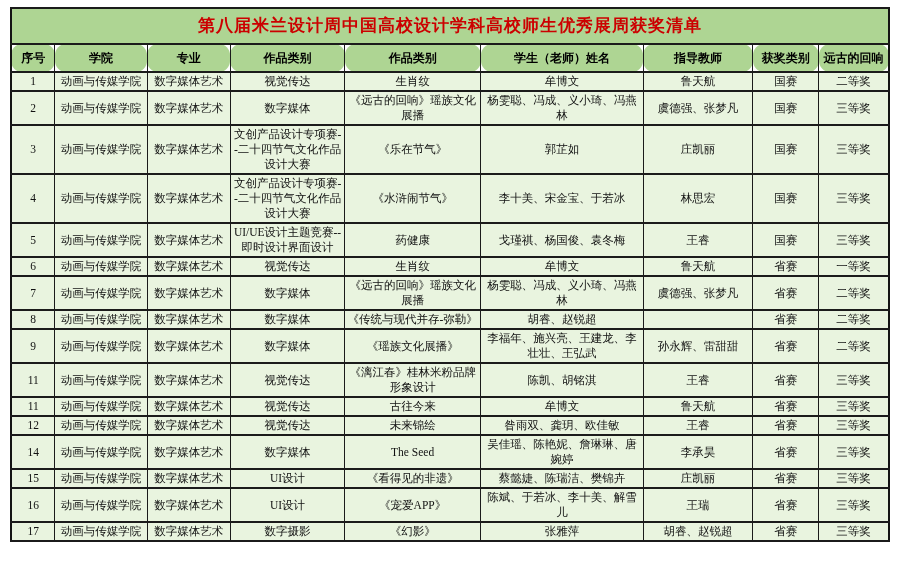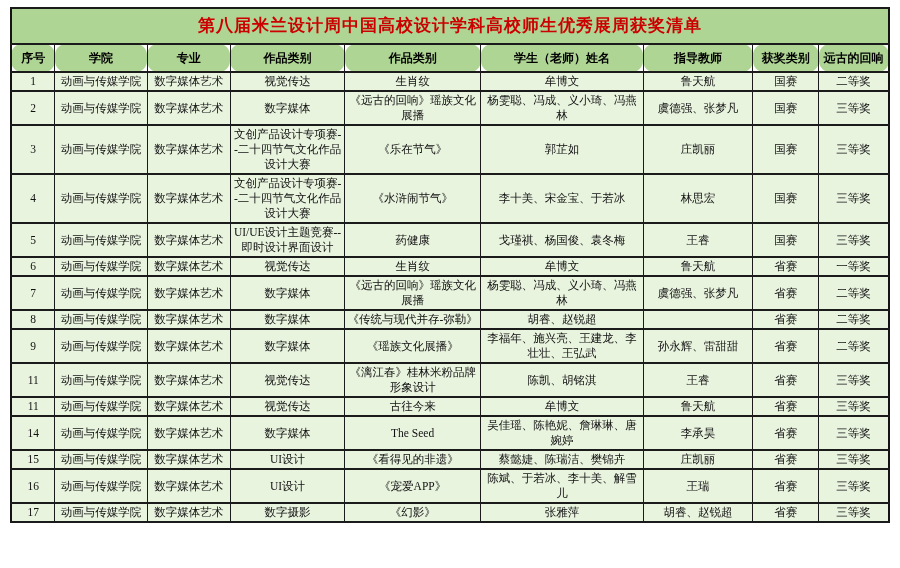--- a/index.html
+++ b/index.html
@@ -197,20 +197,31 @@
           <td>动画与传媒学院</td>
           <td>数字媒体艺术</td>
           <td>视觉传达</td>
           <td>古往今来</td>
           <td>牟博文</td>
           <td>鲁天航</td>
           <td>省赛</td>
           <td>三等奖</td>
         </tr>
         <tr>
+          <td>12</td>
+          <td>动画与传媒学院</td>
+          <td>数字媒体艺术</td>
+          <td>视觉传达</td>
+          <td>未来锦绘</td>
+          <td>昝雨双、龚玥、欧佳敏</td>
+          <td>王睿</td>
+          <td>省赛</td>
+          <td>三等奖</td>
+        </tr>
+        <tr>
           <td>14</td>
           <td>动画与传媒学院</td>
           <td>数字媒体艺术</td>
           <td>数字媒体</td>
           <td>The Seed</td>
           <td>吴佳瑶、陈艳妮、詹琳琳、唐婉婷</td>
           <td>李承昊</td>
           <td>省赛</td>
           <td>三等奖</td>
         </tr>

